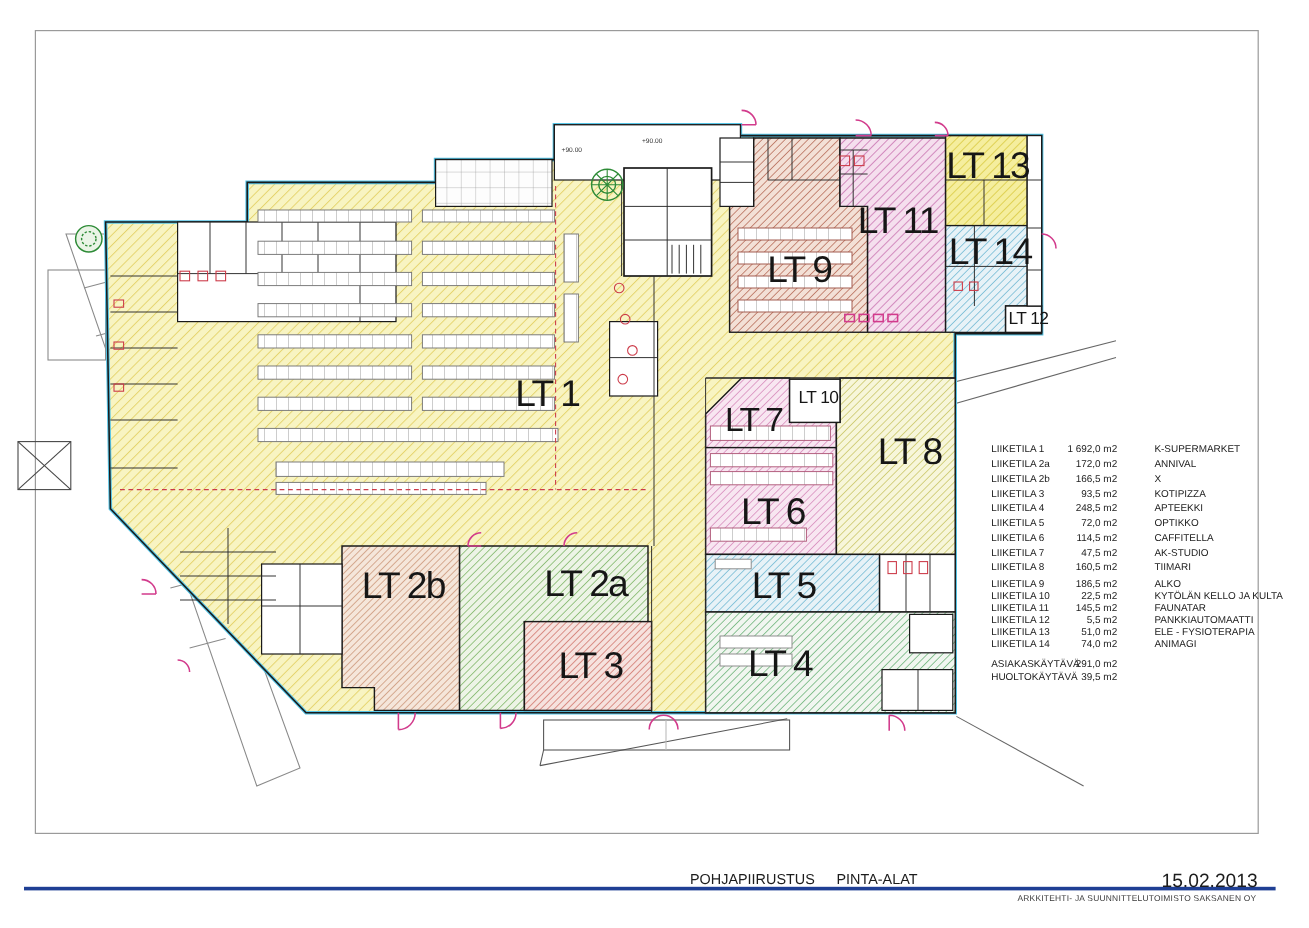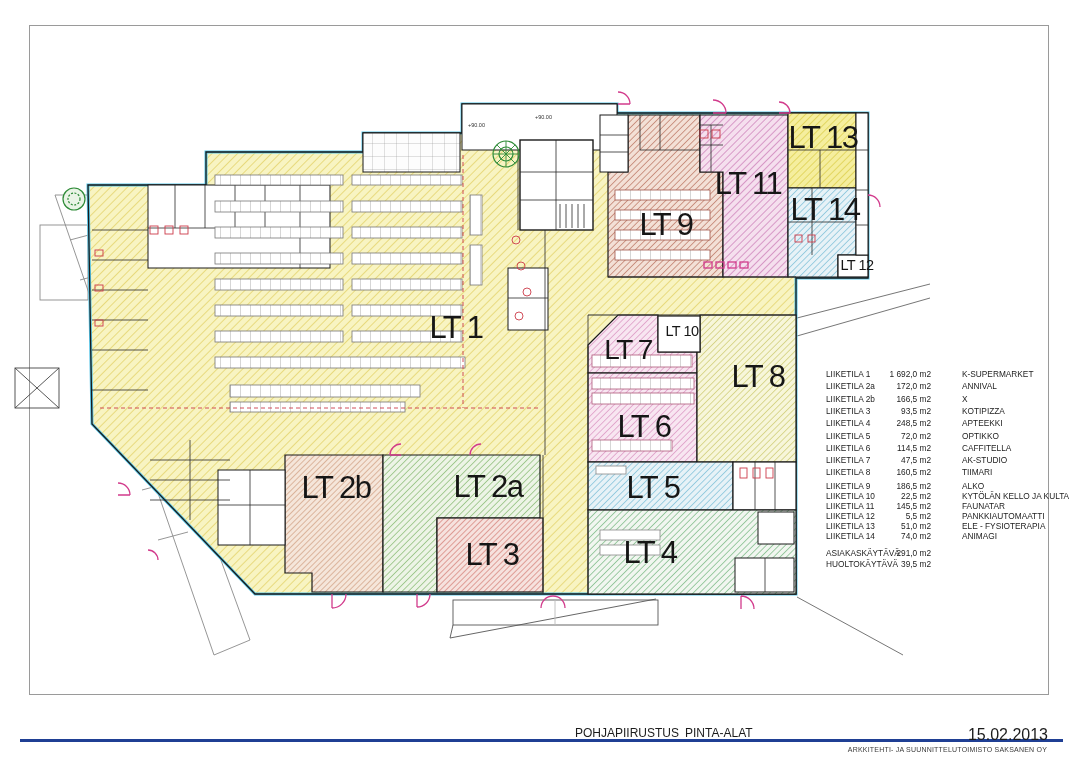--- a/index.html
+++ b/index.html
@@ -17,21 +17,21 @@
 
   
   .lg{font-family:"Liberation Sans",sans-serif;font-size:8.3px;fill:#222;}
   .lg-a{text-anchor:end;}
 
   
   .project-title{position:absolute;left:37px;top:701px;font-size:26px;color:#2b63a8;
                  letter-spacing:0.5px;}
   .blue-rule{position:absolute;left:20px;top:739px;width:1043px;height:3px;background:#1f3f94;}
   .caption{position:absolute;left:575px;top:726px;font-size:12px;color:#1c1c1c;}
-  .caption .sub{margin-left:6px;}
+  .caption .sub{margin-left:18px;}
   .date{position:absolute;right:43px;top:726px;font-size:16px;color:#1c1c1c;}
   .architect{position:absolute;right:44px;top:746px;font-size:7px;color:#3a3a3a;letter-spacing:0.2px;}
 </style>
 </head>
 <body>
 
 <div class="sheet">
   <div class="frame"></div>
 
   <svg class="plan-svg" viewBox="0 0 1091 773" xmlns="http://www.w3.org/2000/svg">

